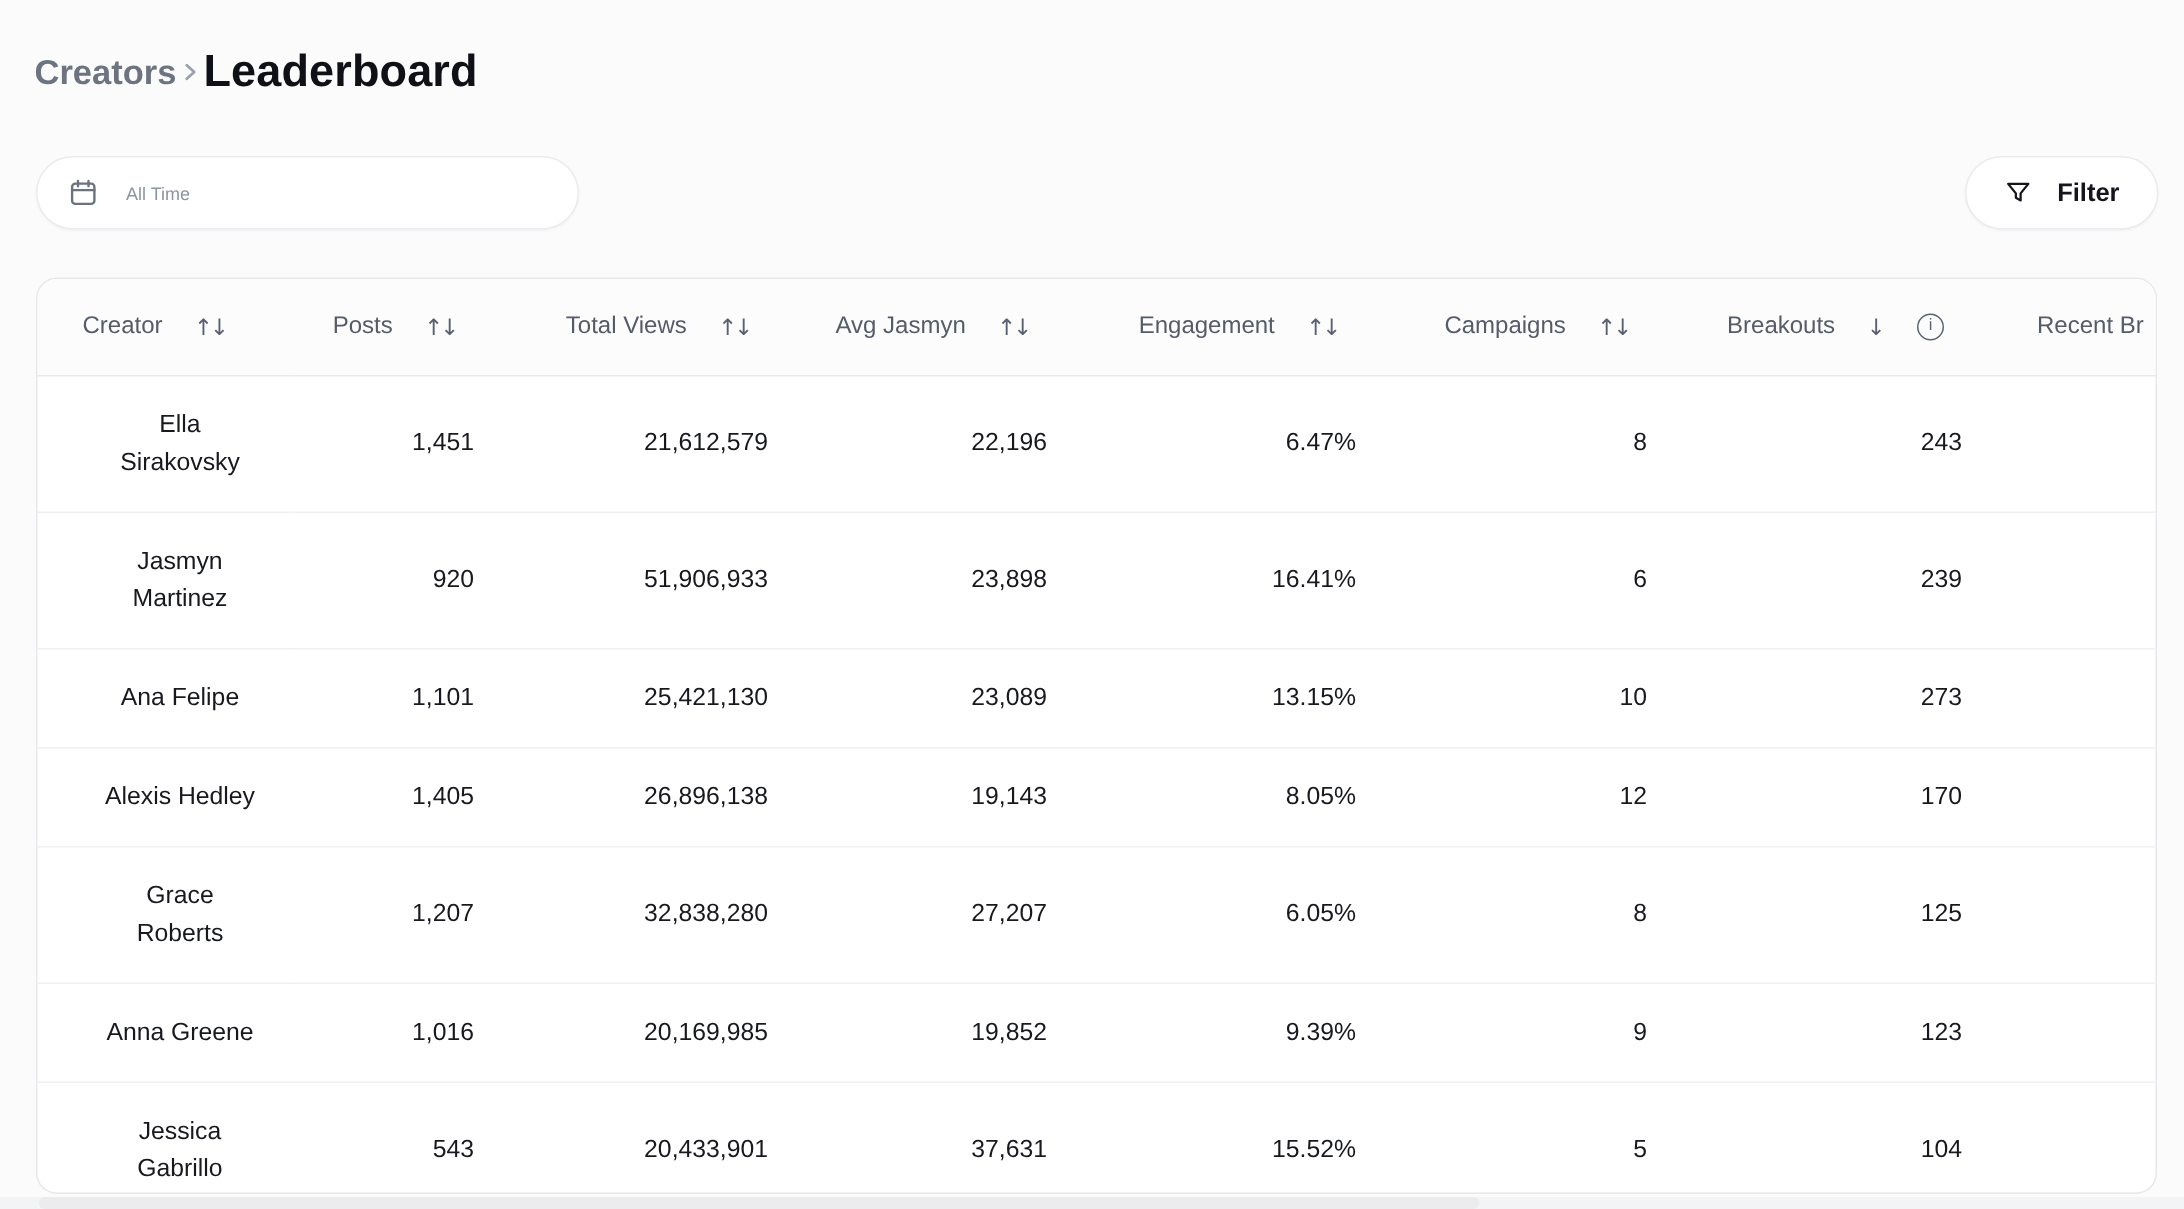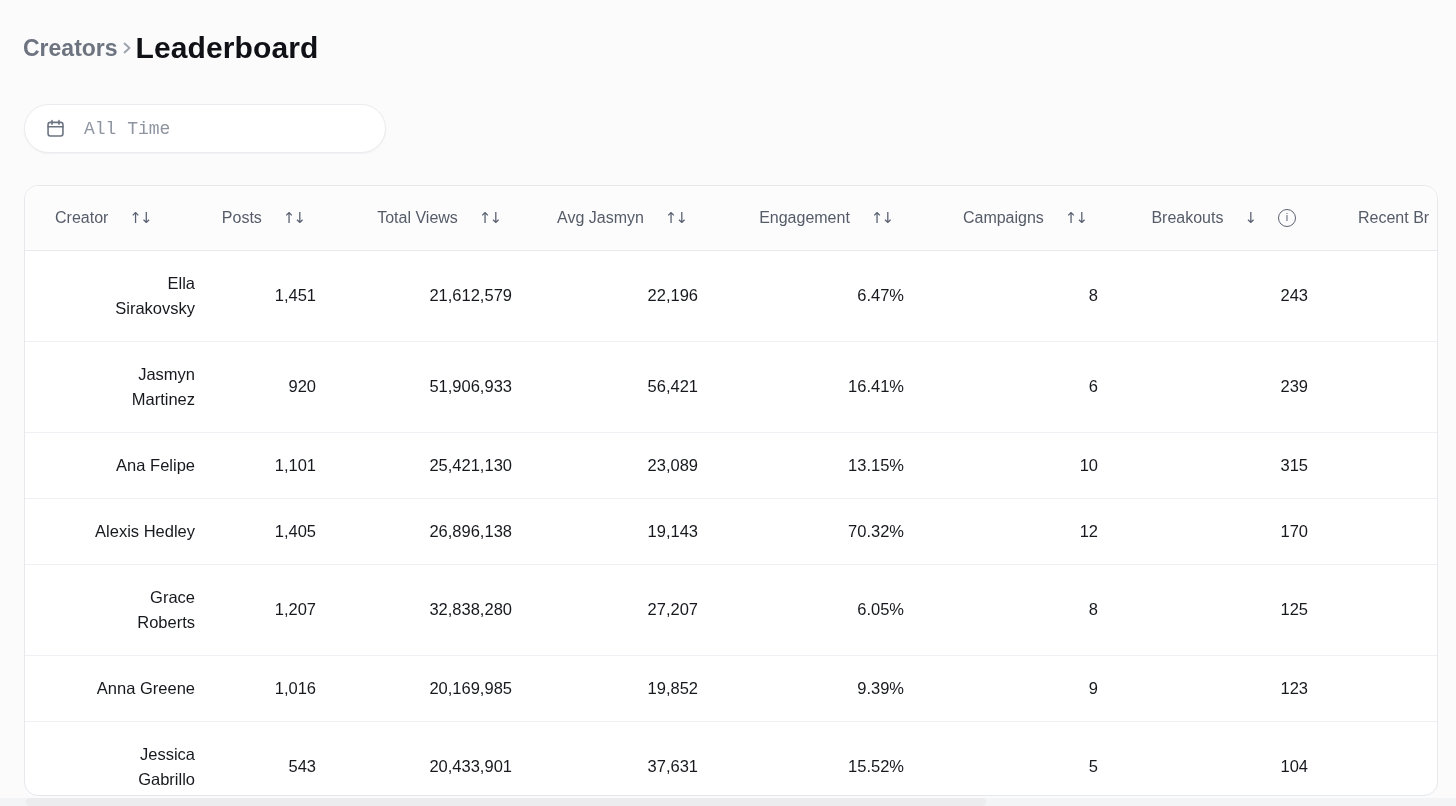--- a/index.html
+++ b/index.html
@@ -19,21 +19,21 @@
   
   .toolbar { display: flex; align-items: center; justify-content: space-between; margin: 39px 17px 0 24px; }
   .date-input {
     display: flex; align-items: center; gap: 18px;
     width: 362px; height: 49px; background: #fff;
     border: 1px solid #eaebee; border-radius: 26px;
     padding-left: 20px; box-shadow: 0 1px 2px rgba(16,24,40,.04);
   }
   .date-input input {
     border: none; outline: none; background: transparent;
-    font-family: Liberation Mono, monospace; font-size: 18px; color: #3a3f47; flex: 1; min-width: 0;
+    font-family: Liberation Sans, sans-serif; font-size: 12px; color: #3a3f47; flex: 1; min-width: 0;
   }
   .date-input input::placeholder { color: #8e95a0; opacity: 1; }
   .filter-btn {
     display: flex; align-items: center; gap: 16px;
     height: 49px; padding: 0 25px; background: #fff;
     border: 1px solid #eaebee; border-radius: 26px;
     font-family: inherit; font-size: 17px; font-weight: 600; color: #14161b;
     box-shadow: 0 1px 2px rgba(16,24,40,.04); cursor: pointer;
   }
 
@@ -65,21 +65,21 @@
     width: 18px; height: 18px; border: 1.4px solid #5b6270; border-radius: 50%;
     font-size: 11px; color: #5b6270; font-weight: 500; line-height: 1;
   }
 
   tbody tr { border-bottom: 1px solid #eef0f3; }
   tbody td {
     padding: 20px 0; font-size: 16.5px; color: #17191e;
     line-height: 25px; vertical-align: middle; white-space: nowrap;
   }
   td.col-right { text-align: right; }
-  td.col-left { text-align: right; padding-left: 20px; }
+  td.col-left { text-align: center; padding-left: 20px; }
   .creator-name { display: inline-block; max-width: 105px; white-space: normal; font-weight: 500; }
 
   
   .hscrollbar {
     position: fixed; left: 0; right: 0; bottom: 0; height: 8px;
     background: #f3f4f6;
   }
   .hscrollbar .thumb {
     position: absolute; left: 26px; top: 0; height: 8px; width: 960px;
     background: #ececef; border-radius: 4px;
@@ -103,20 +103,28 @@
 <div class="toolbar">
   <div class="date-input">
     <span>
       <svg class="icon-svg" width="21" height="21" viewBox="0 0 24 24" fill="none" stroke="#6b7280" stroke-width="1.8" stroke-linecap="round" stroke-linejoin="round">
         <rect x="3.5" y="5" width="17" height="15.5" rx="2.5"></rect>
         <path d="M8 3 v4 M16 3 v4 M3.5 10 h17"></path>
       </svg>
     </span>
     <input type="text" placeholder="All Time" style="">
   </div>
+  <button class="filter-btn">
+    <span>
+      <svg class="icon-svg" width="19" height="19" viewBox="0 0 24 24" fill="none" stroke="#14161b" stroke-width="1.9" stroke-linecap="round" stroke-linejoin="round">
+        <path d="M3.5 4.5 h17 L14 12.5 v6 l-4 -2.2 v-3.8 L3.5 4.5 z"></path>
+      </svg>
+    </span>
+    <span>Filter</span>
+  </button>
 </div>
 
 <div class="card">
   <table>
     <colgroup>
       <col class="c1">
         <col class="c2">
         <col class="c3">
         <col class="c4">
       <col class="c5">
@@ -184,42 +192,42 @@
           <td class="col-right">22,196</td>
           <td class="col-right">6.47%</td>
           <td class="col-right">8</td>
           <td class="col-right">243</td>
           <td class="col-right"></td>
         </tr>
         <tr>
           <td class="col-left"><span class="creator-name">Jasmyn Martinez</span></td>
           <td class="col-right">920</td>
           <td class="col-right">51,906,933</td>
-          <td class="col-right">56,421</td>
+          <td class="col-right">23,898</td>
           <td class="col-right">16.41%</td>
           <td class="col-right">6</td>
           <td class="col-right">239</td>
           <td class="col-right"></td>
         </tr>
         <tr>
           <td class="col-left"><span class="creator-name">Ana Felipe</span></td>
           <td class="col-right">1,101</td>
           <td class="col-right">25,421,130</td>
           <td class="col-right">23,089</td>
           <td class="col-right">13.15%</td>
           <td class="col-right">10</td>
-          <td class="col-right">315</td>
+          <td class="col-right">273</td>
           <td class="col-right"></td>
         </tr>
         <tr>
           <td class="col-left"><span class="creator-name">Alexis Hedley</span></td>
           <td class="col-right">1,405</td>
           <td class="col-right">26,896,138</td>
           <td class="col-right">19,143</td>
-          <td class="col-right">70.32%</td>
+          <td class="col-right">8.05%</td>
           <td class="col-right">12</td>
           <td class="col-right">170</td>
           <td class="col-right"></td>
         </tr>
         <tr>
           <td class="col-left"><span class="creator-name">Grace Roberts</span></td>
           <td class="col-right">1,207</td>
           <td class="col-right">32,838,280</td>
           <td class="col-right">27,207</td>
           <td class="col-right">6.05%</td>

